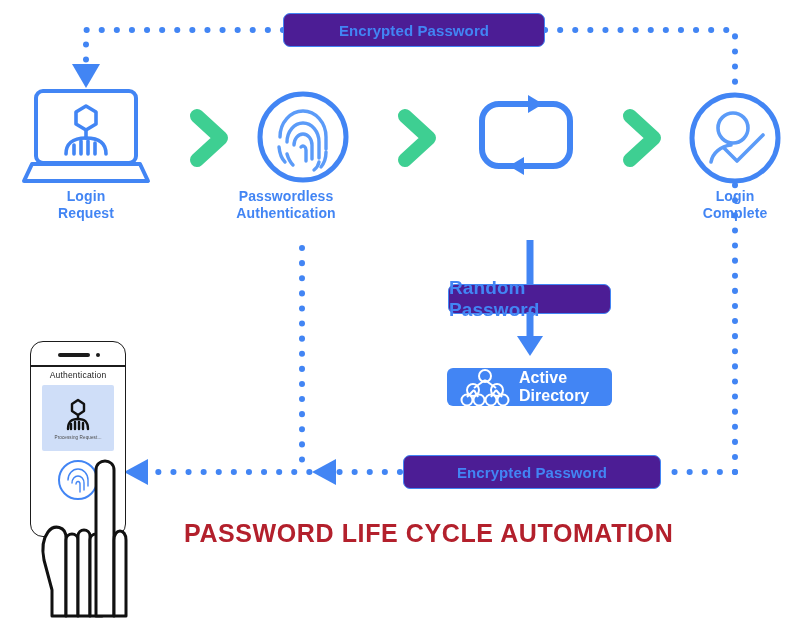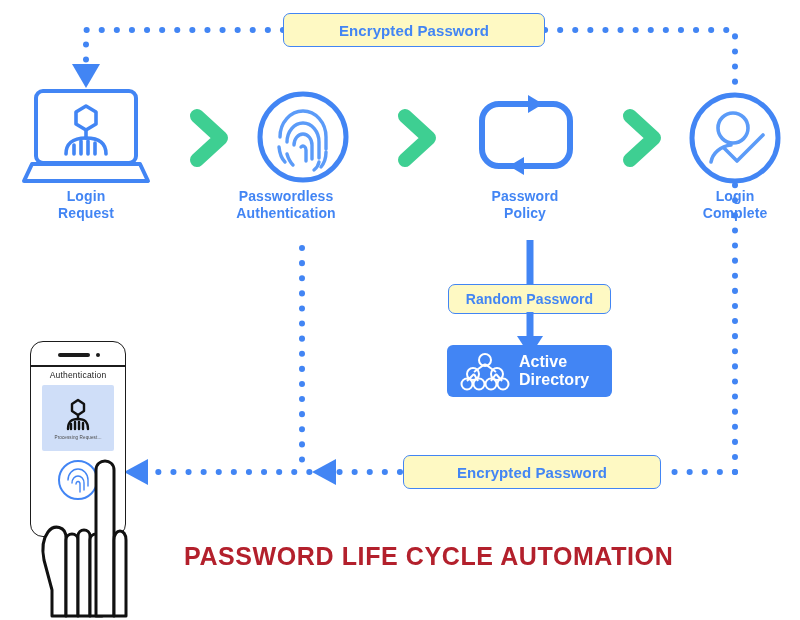--- a/index.html
+++ b/index.html
@@ -28,21 +28,21 @@
     font-weight: 700;
     line-height: 1.22;
     letter-spacing: .1px;
     white-space: pre-line;
   }
 
   
   .pill {
     position: absolute;
     box-sizing: border-box;
-    background: #fef9c3;
+    background: #4c1d95;
     border: 1.6px solid #4285F4;
     border-radius: 7px;
     color: #4285F4;
     font-size: 15px;
     font-weight: 700;
     display: flex;
     align-items: center;
     justify-content: center;
     letter-spacing: .1px;
   }
@@ -195,51 +195,49 @@
   <svg class="abs" style="left:473px;top:95px;width:104px;height:92px;" viewBox="0 0 104 92">
     <g fill="none" stroke="#4285F4" stroke-width="6" stroke-linecap="round" stroke-linejoin="round">
       <path d="M 62 9 L 26 9 a 17 17 0 0 0 -17 17 L 9 54 a 17 17 0 0 0 17 17 L 48 71"></path>
       <path d="M 46 71 L 80 71 a 17 17 0 0 0 17 -17 L 97 26 a 17 17 0 0 0 -17 -17 L 58 9"></path>
     </g>
     <g fill="#4285F4">
       <polygon points="70,9 55,0 55,18"></polygon>
       <polygon points="36,71 51,62 51,80"></polygon>
     </g>
   </svg>
-  <div class="stage-label" style="left:450px;top:188px;width:150px;">Password
-Policy</div>
 
   <svg class="abs" style="left:620px;top:108px;width:46px;height:60px;" viewBox="0 0 46 60">
     <polyline points="10,8 34,30 10,52" fill="none" stroke="#3ECF92" stroke-width="14" stroke-linecap="round" stroke-linejoin="round"></polyline>
   </svg>
 
   <svg class="abs" style="left:687px;top:90px;width:96px;height:96px;" viewBox="0 0 96 96">
     <circle cx="48" cy="48" r="43" fill="#ffffff" stroke="#4285F4" stroke-width="5"></circle>
     <g fill="none" stroke="#5B9BF8" stroke-width="3.6" stroke-linecap="round" stroke-linejoin="round">
       <circle cx="46" cy="38" r="15"></circle>
       <path d="M 24 72 a 23 20 0 0 1 20 -17"></path>
       <polyline points="37,58 50,71 76,45"></polyline>
     </g>
   </svg>
   <div class="stage-label" style="left:660px;top:188px;width:150px;">Login
 Complete</div>
 
   <svg class="abs" style="left:512px;top:240px;width:36px;height:48px;" viewBox="0 0 36 48">
     <line x1="18" y1="0" x2="18" y2="48" stroke="#4285F4" stroke-width="7"></line>
   </svg>
-  <div class="pill" style="left:448px;top:284px;width:163px;height:30px;font-size:14px;">
+  <div class="pill" style="left:448px;top:284px;width:163px;height:30px;font-size:19px;">
     <span>Random Password</span>
   </div>
 
   <svg class="abs" style="left:512px;top:312px;width:36px;height:46px;" viewBox="0 0 36 46">
     <line x1="18" y1="0" x2="18" y2="28" stroke="#4285F4" stroke-width="7"></line>
     <polygon points="18,44 5,24 31,24" fill="#4285F4"></polygon>
   </svg>
 
-  <div class="ad-box" style="left:447px;top:345px;width:165px;height:52px;">
+  <div class="ad-box" style="left:447px;top:368px;width:165px;height:38px;">
     <svg style="width:48px;height:38px;flex:none;" viewBox="0 0 48 38">
       <g fill="none" stroke="#ffffff" stroke-width="2">
         <line x1="24" y1="12" x2="13" y2="20"></line>
         <line x1="24" y1="12" x2="35" y2="20"></line>
         <line x1="13" y1="22" x2="6" y2="29"></line>
         <line x1="13" y1="22" x2="17" y2="29"></line>
         <line x1="35" y1="22" x2="30" y2="29"></line>
         <line x1="35" y1="22" x2="41" y2="29"></line>
         <circle cx="24" cy="8" r="6"></circle>
         <circle cx="12" cy="22" r="6"></circle>
@@ -297,15 +295,15 @@
                L 22 150
                L 22 176 Z"></path>
       <path d="M 48 176 L 48 100 C 48 92 36 92 36 100 L 36 176 Z"></path>
       <path d="M 60 176 L 60 96 C 60 88 48 88 48 96 L 48 176 Z"></path>
       <path d="M 72 176 L 72 100 C 72 92 60 92 60 100 L 60 176 Z"></path>
       <path d="M 84 176 L 84 30 C 84 18 66 18 66 30 L 66 176 Z"></path>
       <path d="M 96 176 L 96 100 C 96 88 84 88 84 100 L 84 176 Z"></path>
     </g>
   </svg>
 
-  <div class="title" style="left:184px;top:542px;">PASSWORD LIFE CYCLE AUTOMATION</div>
+  <div class="title" style="left:184px;top:519px;">PASSWORD LIFE CYCLE AUTOMATION</div>
 
 </div>
 
 </body></html>

